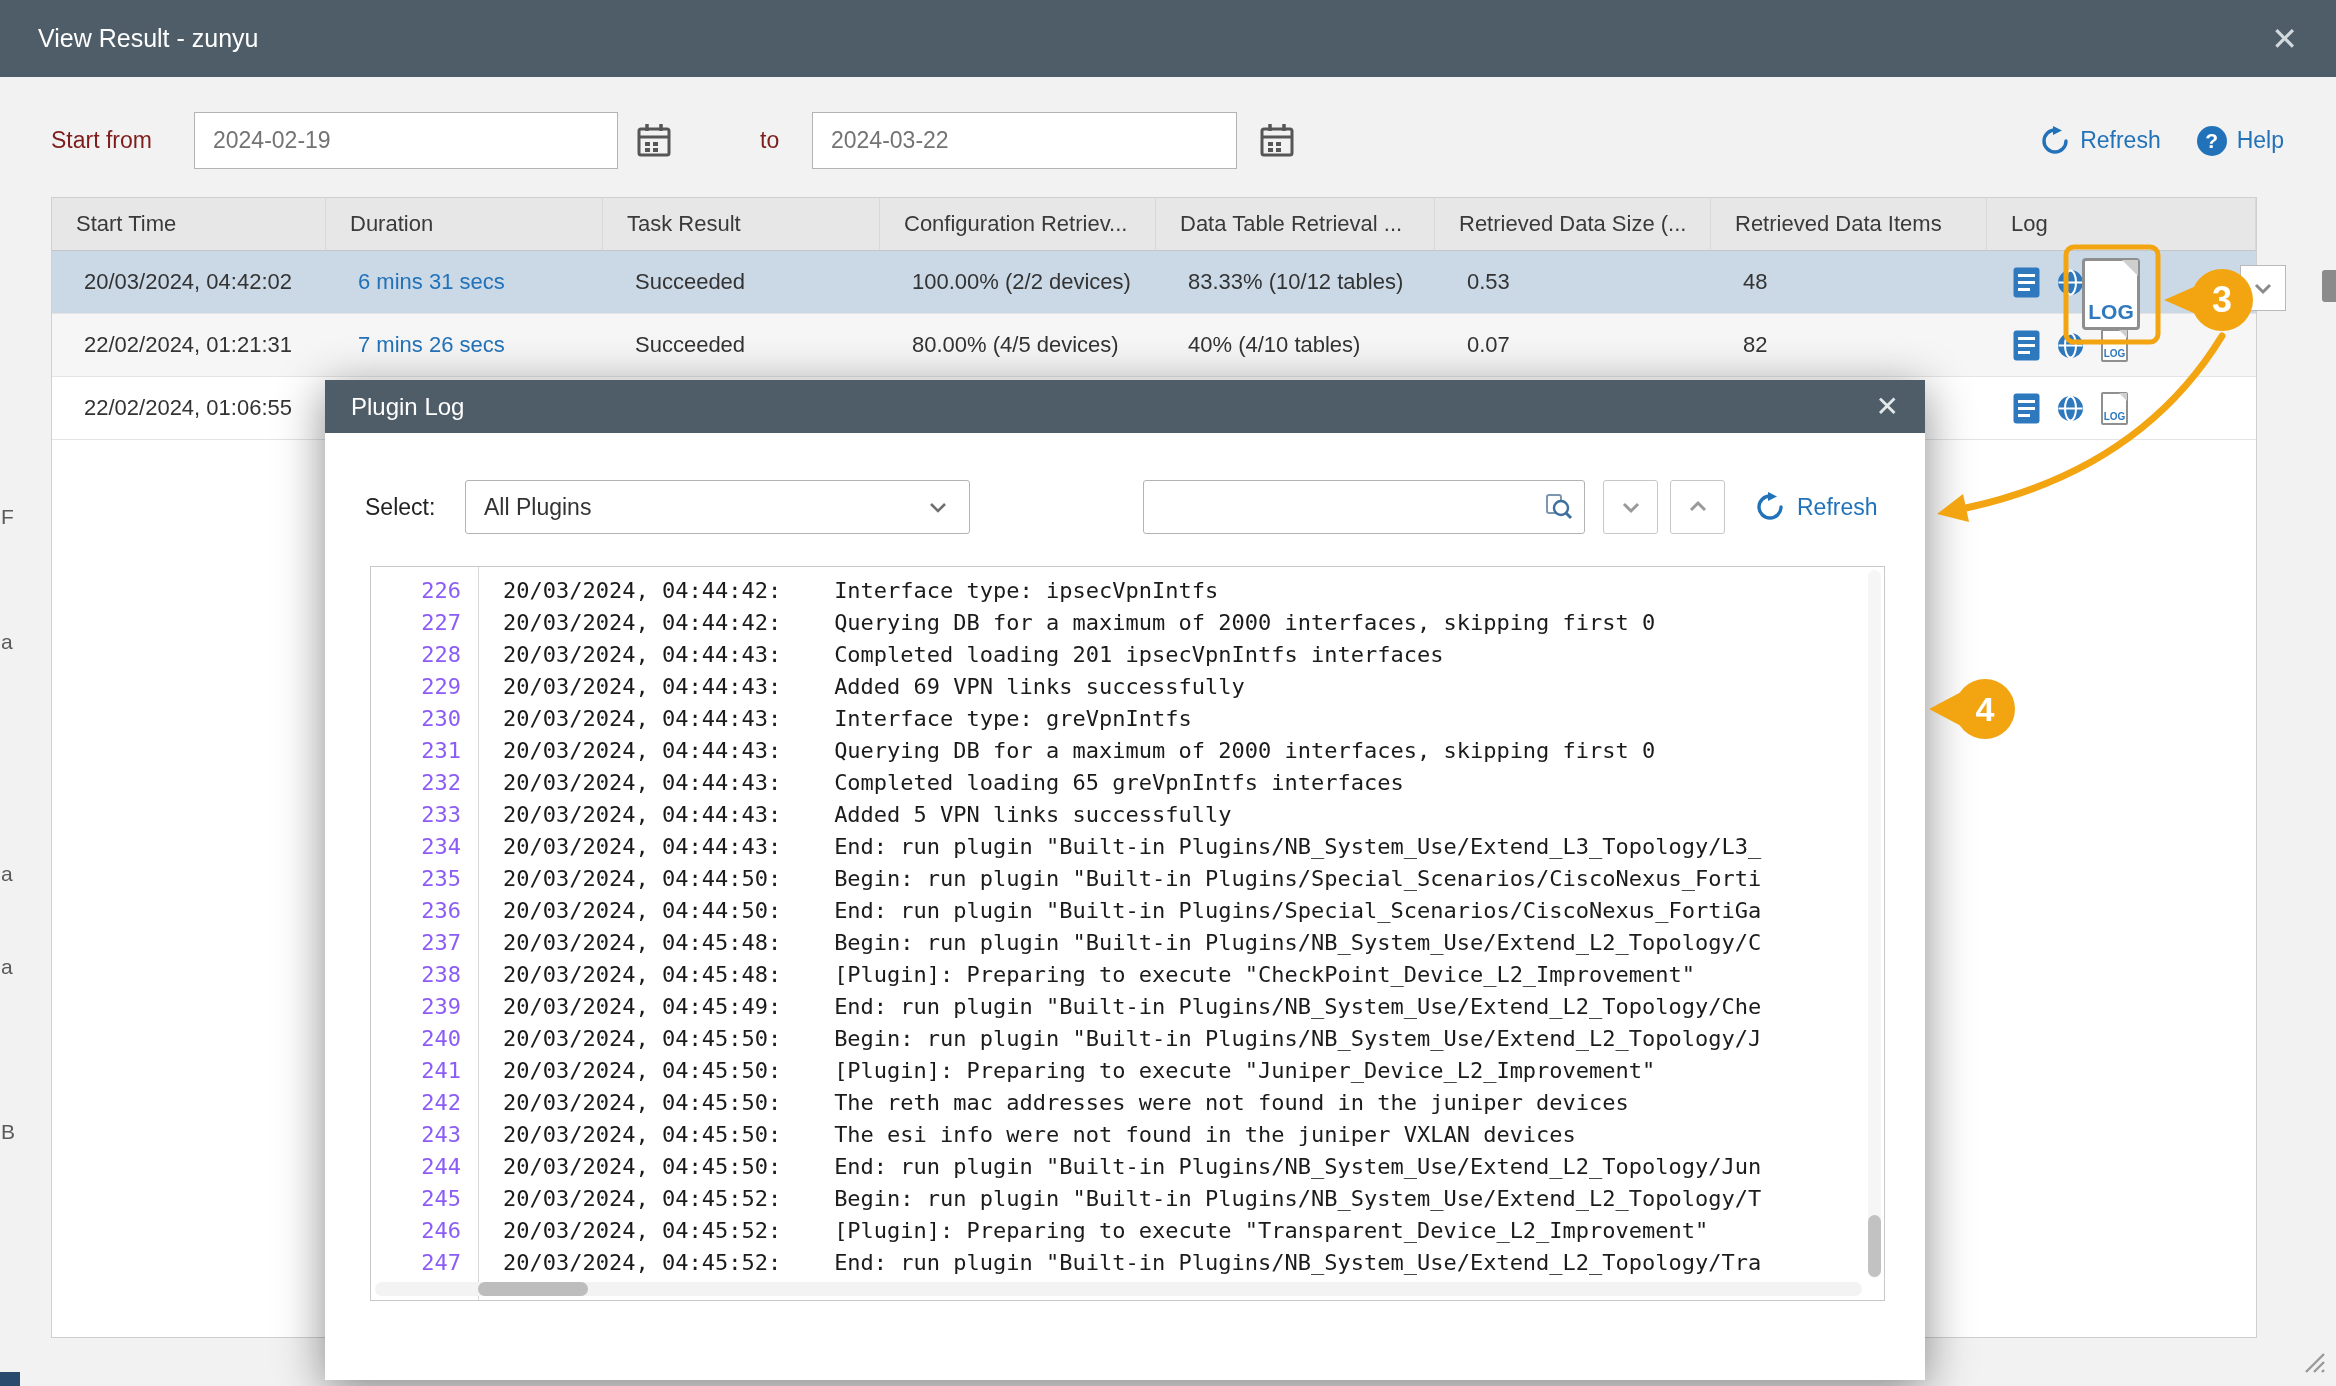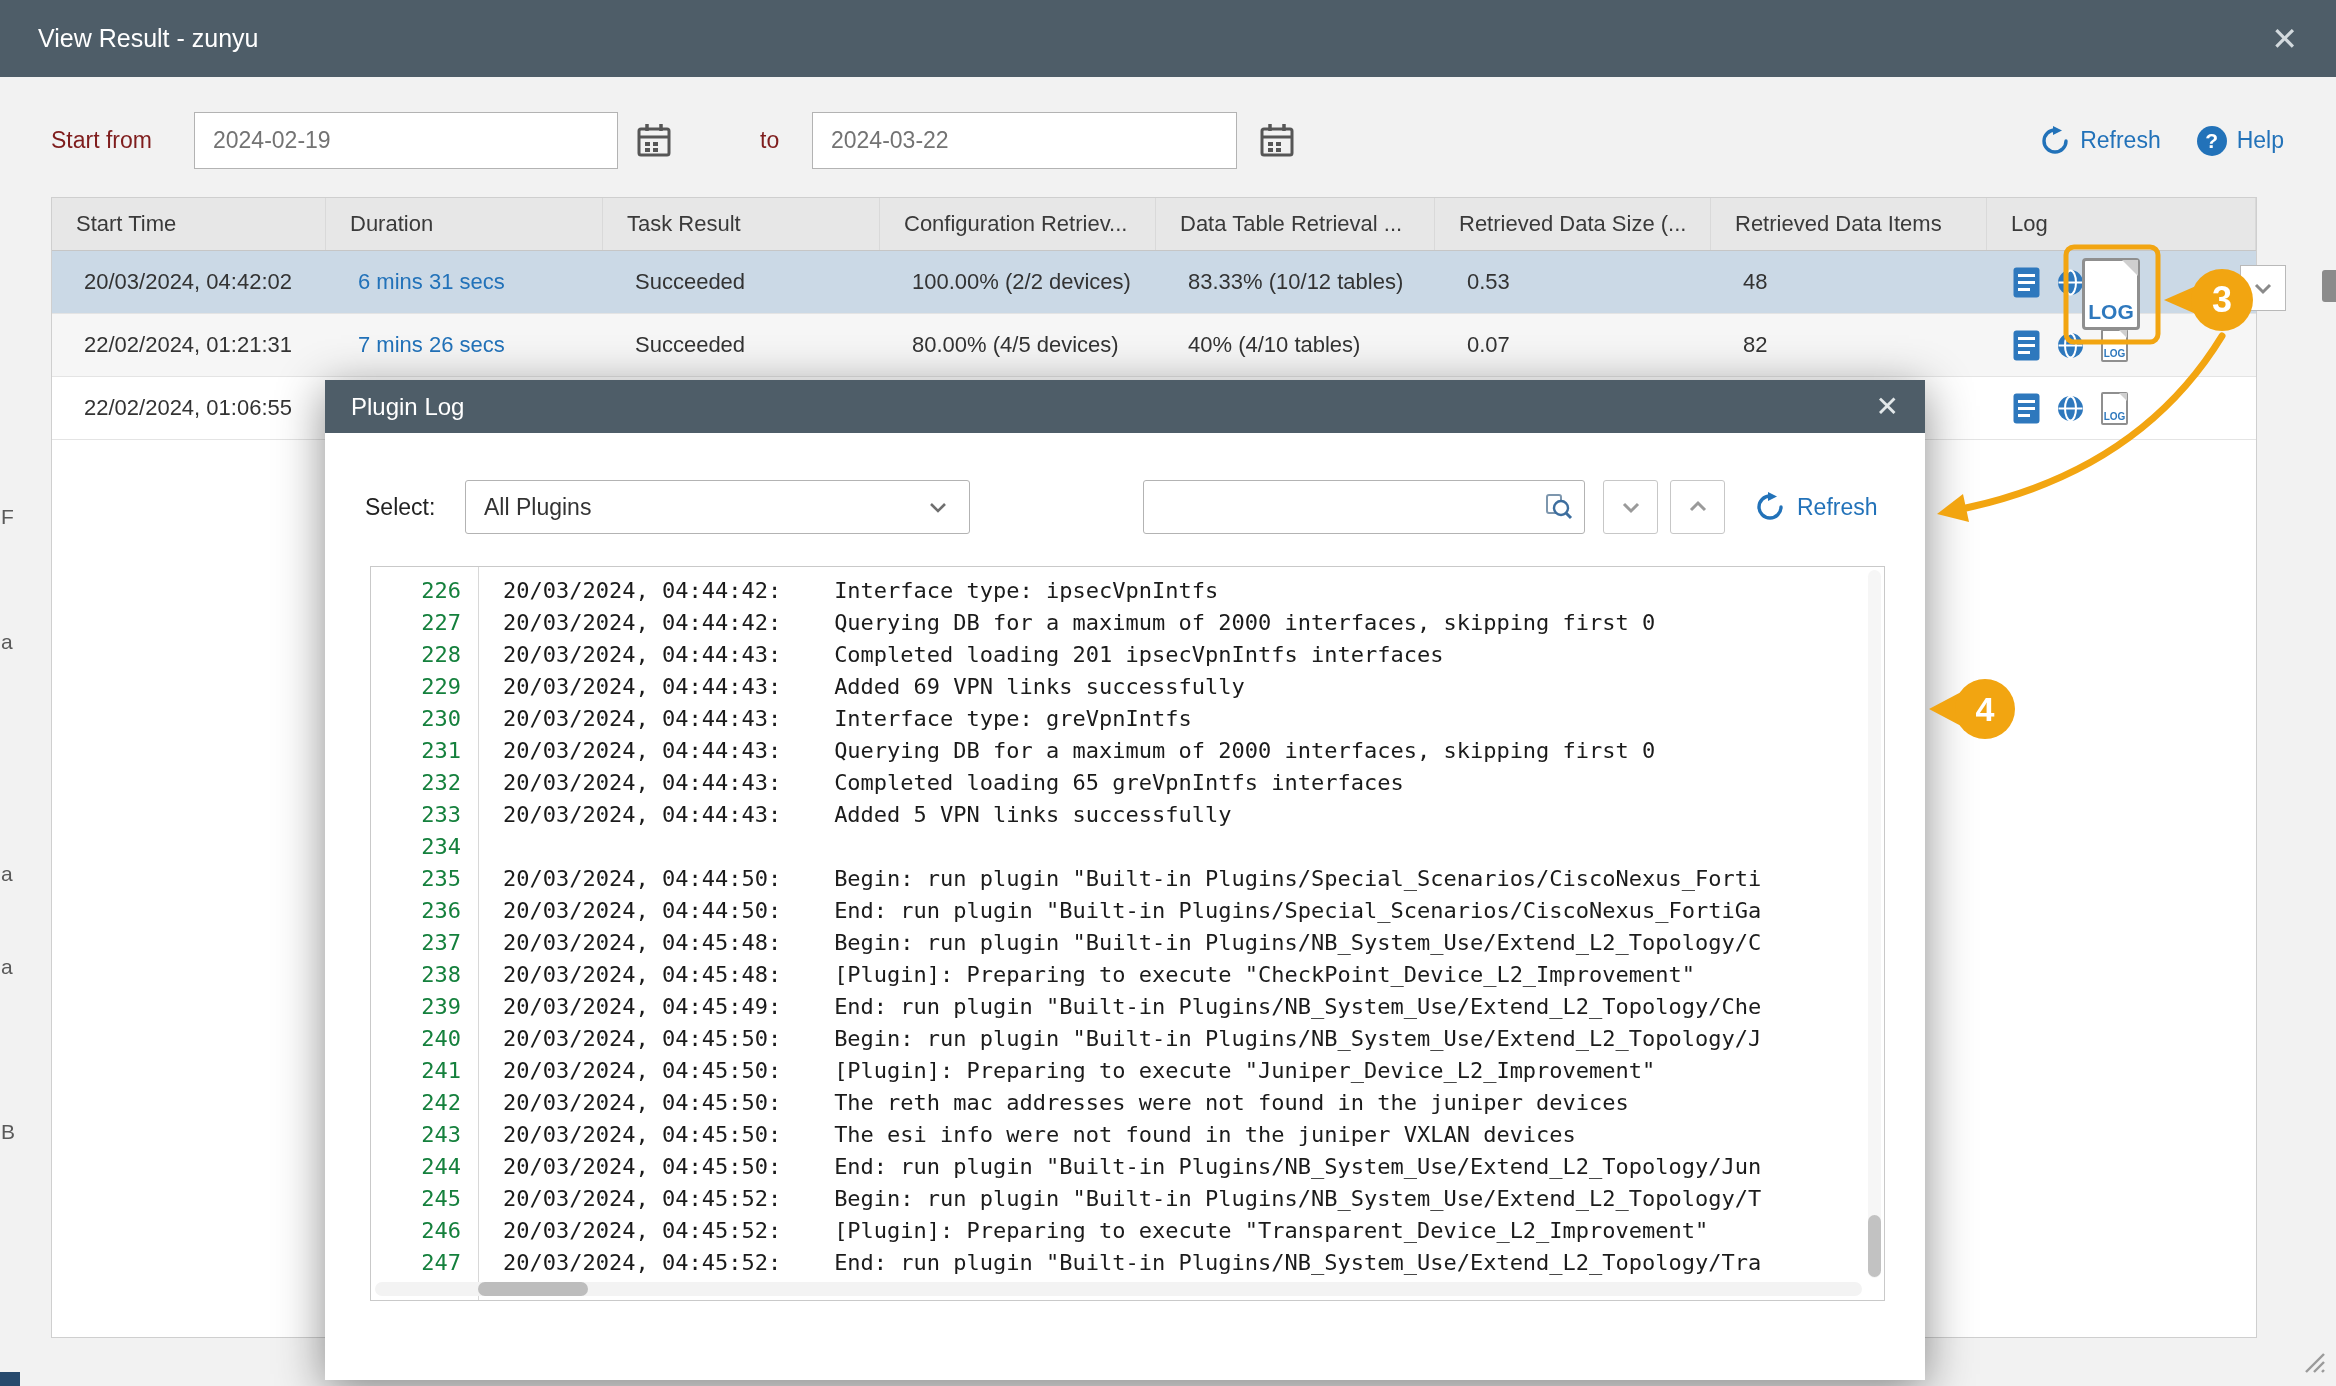--- a/index.html
+++ b/index.html
@@ -72,21 +72,21 @@
             border-radius:3px; display:flex; align-items:center; justify-content:center; cursor:pointer; }
   .navdown { left:1278px; } .navup { left:1345px; }
   .mrefresh { position:absolute; left:1430px; top:100px; height:54px; display:flex; align-items:center; gap:12px;
               color:#2272b9; font-size:23px; cursor:pointer; }
 
   .logview { position:absolute; left:45px; top:186px; width:1515px; height:735px; border:1px solid #c9c9c9;
              overflow:hidden; background:#fff; font-family:"DejaVu Sans Mono", monospace; font-size:22px; }
   .gutter-sep { position:absolute; left:107px; top:0; bottom:0; border-left:1px solid #d8d8d8; }
   .lines { padding-top:8px; }
   .logline { display:flex; height:32px; line-height:32px; white-space:pre; }
-  .lineno { flex:0 0 107px; width:107px; padding-right:17px; text-align:right; color:#15803d; }
+  .lineno { flex:0 0 107px; width:107px; padding-right:17px; text-align:right; color:#8b5cf6; }
   .logtext { padding-left:25px; color:#1b1b1b; }
   .vscroll { position:absolute; right:3px; top:3px; bottom:22px; width:13px; background:#f6f6f6; border-radius:7px; }
   .vthumb { position:absolute; left:0; top:645px; width:13px; height:62px; background:#c2c2c2; border-radius:7px; }
   .hscroll { position:absolute; left:4px; right:22px; bottom:4px; height:14px; background:#f3f3f3; border-radius:7px; }
   .hthumb { position:absolute; left:103px; top:0; width:110px; height:14px; background:#bdbdbd; border-radius:7px; }
 
   
   .zoomicon { position:absolute; left:2082px; top:258px; z-index:29; }
   .anno-svg { position:absolute; left:0; top:0; width:2336px; height:1386px; z-index:30; pointer-events:none; }
   .anno-num { font-family:"Liberation Sans",sans-serif; font-weight:bold; fill:#fff; }
@@ -342,20 +342,21 @@
     <span class="logtext">20/03/2024, 04:44:43:    Completed loading 65 greVpnIntfs interfaces</span>
   </div>
 
   <div class="logline">
     <span class="lineno">233</span>
     <span class="logtext">20/03/2024, 04:44:43:    Added 5 VPN links successfully</span>
   </div>
 
   <div class="logline">
     <span class="lineno">234</span>
+    <span class="logtext">20/03/2024, 04:44:43:    End: run plugin "Built-in Plugins/NB_System_Use/Extend_L3_Topology/L3_</span>
   </div>
 
   <div class="logline">
     <span class="lineno">235</span>
     <span class="logtext">20/03/2024, 04:44:50:    Begin: run plugin "Built-in Plugins/Special_Scenarios/CiscoNexus_Forti</span>
   </div>
 
   <div class="logline">
     <span class="lineno">236</span>
     <span class="logtext">20/03/2024, 04:44:50:    End: run plugin "Built-in Plugins/Special_Scenarios/CiscoNexus_FortiGa</span>

